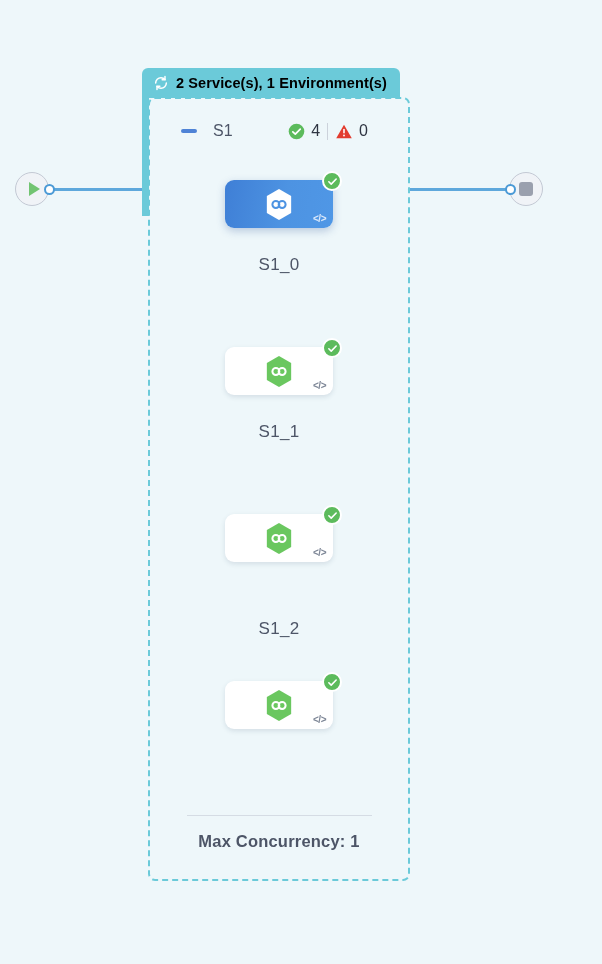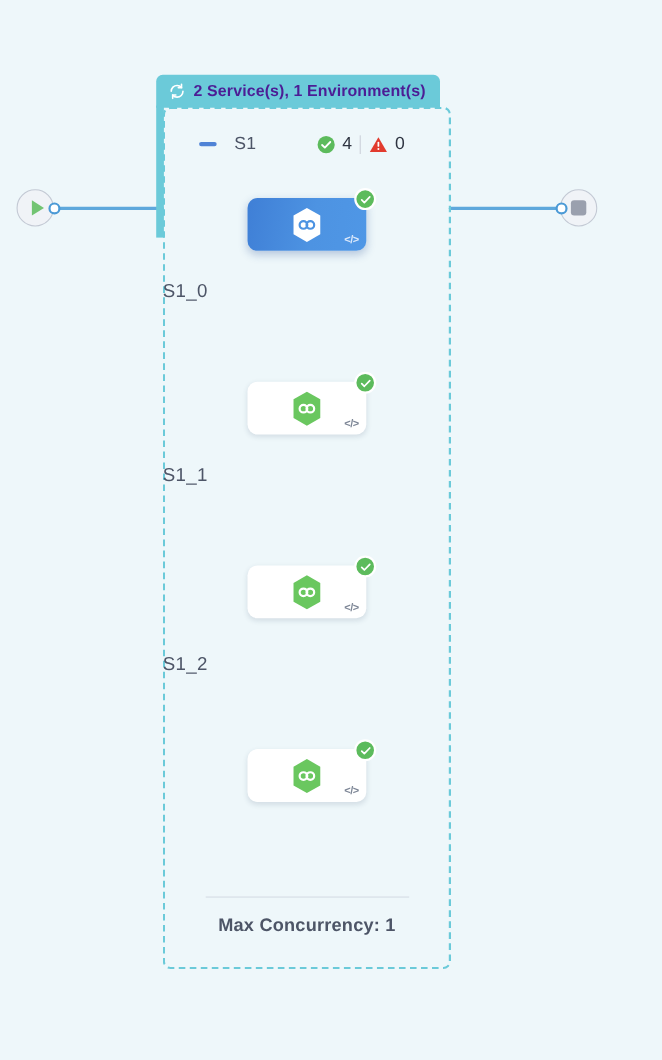--- a/index.html
+++ b/index.html
@@ -78,21 +78,21 @@
     position: absolute;
     left: 142px;
     top: 68px;
     height: 30px;
     padding: 0 13px 0 11px;
     background: #6bcad9;
     border-radius: 6px 6px 0 0;
     display: flex;
     align-items: center;
     gap: 7px;
-    color: #4c1d95;
+    color: #000000;
     font-size: 14.5px;
     font-weight: bold;
     letter-spacing: 0.1px;
     white-space: nowrap;
     z-index: 4;
   }
   .sync-icon { display: block; }
 
   
   .group-rail {
@@ -226,20 +226,21 @@
     line-height: 1;
   }
   .code-plain    { color: #7d8696; }
   .code-selected { color: #dce9fb; }
 
   
   .node-label {
     position: absolute;
     left: 148px;
     width: 262px;
+    text-align: center;
     font-size: 17px;
     color: #4d5567;
     letter-spacing: 0.3px;
     z-index: 6;
   }
 
   
   .footer-divider {
     position: absolute;
     left: 187px;
@@ -363,21 +364,21 @@
         <circle cx="20.6" cy="19" r="4"></circle>
       </g>
     </svg>
     <div class="badge-check">
       <svg width="11" height="11" viewBox="0 0 24 24">
         <path d="M4 12.6l5.2 5.2L20 6.6" fill="none" stroke="#ffffff" stroke-width="3.4" stroke-linecap="round" stroke-linejoin="round"></path>
       </svg>
     </div>
     <span class="code-mark code-plain">&lt;/&gt;</span>
   </div>
-  <div class="node-label" style="top:594px">S1_2</div>
+  <div class="node-label" style="top:619px">S1_2</div>
 
   <div class="node node-plain" style="top:681px">
     <svg class="hex" viewBox="0 0 34 38">
       <path d="M17 1.2l14 8v19.6l-14 8-14-8V9.2z" fill="#6ac75f"></path>
       <g fill="none" stroke="#ffffff" stroke-width="2.3" stroke-linecap="round">
         <circle cx="13.4" cy="19" r="4"></circle>
         <circle cx="20.6" cy="19" r="4"></circle>
       </g>
     </svg>
     <div class="badge-check">

